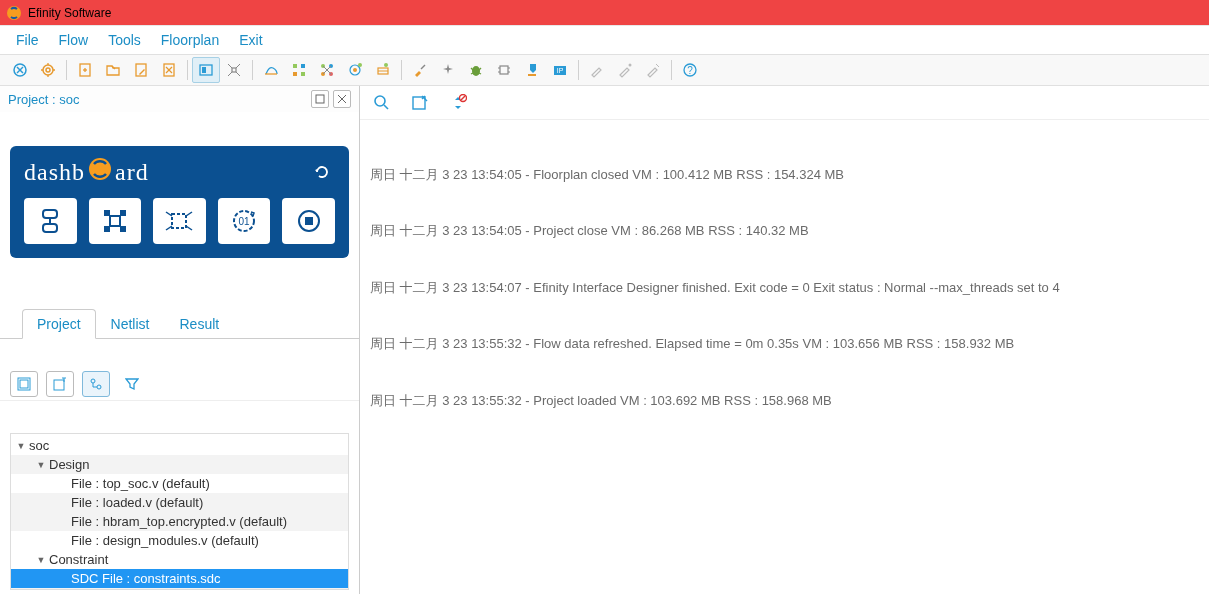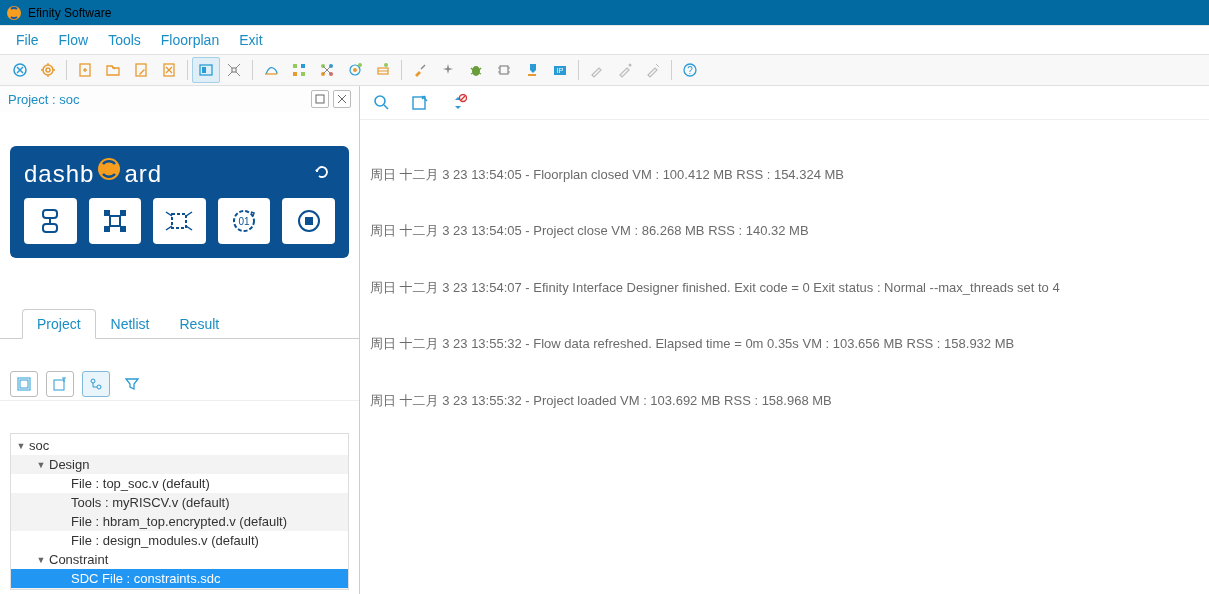--- a/index.html
+++ b/index.html
@@ -1,34 +1,34 @@
 <!DOCTYPE html>
 <html><head>
 <meta charset="utf-8">
 <style>
 * { box-sizing: border-box; margin: 0; padding: 0; }
 body { font-family: "Segoe UI", Arial, sans-serif; font-size: 13px; color: #333; background: #fff; overflow: hidden; }
-.titlebar { height: 26px; display: flex; align-items: center; padding: 0 6px; background: #0369a1; border-bottom: 1px solid #e8e8e8; }
+.titlebar { height: 26px; display: flex; align-items: center; padding: 0 6px; background: #ef4444; border-bottom: 1px solid #e8e8e8; }
 .titlebar .app-icon { width: 16px; height: 16px; margin-right: 6px; }
 .titlebar .title { font-size: 12px; color: #000; }
 .menubar { height: 28px; display: flex; align-items: center; padding: 0 6px; background: #fff; }
 .menubar .menu-item { color: #1b8dc5; font-size: 14px; padding: 4px 10px; cursor: pointer; }
 .toolbar { height: 32px; display: flex; align-items: center; padding: 0 6px; background: #f8f8f8; border-top: 1px solid #e0e0e0; border-bottom: 1px solid #e0e0e0; gap: 0; }
 .tb-btn { width: 28px; height: 26px; display: flex; align-items: center; justify-content: center; cursor: pointer; border: 1px solid transparent; border-radius: 2px; }
 .tb-btn.active { background: #e0eff7; border: 1px solid #a6d0e5; }
 .tb-sep { width: 1px; height: 20px; background: #d0d0d0; margin: 0 4px; }
 .main { display: flex; height: calc(594px - 26px - 28px - 32px); }
 .left-panel { width: 360px; display: flex; flex-direction: column; border-right: 1px solid #ccc; gap: 28px; }
 .panel-header { height: 26px; display: flex; align-items: center; padding: 0 8px; justify-content: space-between; background: #fdfdfd; }
 .panel-header .label { color: #1b8dc5; font-size: 13px; }
 .panel-header .controls { display: flex; gap: 4px; }
 .hdr-btn { width: 18px; height: 18px; display: flex; align-items: center; justify-content: center; cursor: pointer; border: 1px solid #bbb; border-radius: 2px; background: #fff; }
 .dashboard { margin: 6px 10px; background: #0b5091; border-radius: 6px; padding: 10px 14px 14px 14px; color: #fff; }
 .dashboard-hdr { display: flex; justify-content: space-between; align-items: center; margin-bottom: 10px; }
-.dashboard-title { font-size: 24px; font-weight: 400; letter-spacing: 1px; display: flex; align-items: flex-end; }
+.dashboard-title { font-size: 24px; font-weight: 400; letter-spacing: 1px; display: flex; align-items: center; font-family: Liberation Serif, serif; }
 .dashboard-icon-center { display: inline-block; margin: 0 2px; }
 .dash-refresh { width: 26px; height: 26px; border-radius: 4px; display: flex; align-items: center; justify-content: center; cursor: pointer; }
 .dash-buttons { display: flex; gap: 12px; }
 .dash-btn { flex: 1; height: 46px; background: #fff; border-radius: 4px; display: flex; align-items: center; justify-content: center; cursor: pointer; }
 .tabs-row { display: flex; border-bottom: 1px solid #ccc; margin-top: 16px; background: #fff; padding-left: 22px; }
 .tab { padding: 6px 14px; font-size: 14px; color: #1b8dc5; cursor: pointer; border: 1px solid transparent; position: relative; top: 1px; }
 .tab.active { border: 1px solid #ccc; border-bottom: 1px solid #fff; border-top-left-radius: 4px; border-top-right-radius: 4px; background: #fff; }
 .tree-toolbar { height: 34px; display: flex; align-items: center; padding: 0 10px; gap: 8px; border-bottom: 1px solid #eee; }
 .tree-tb-btn { width: 28px; height: 26px; border: 1px solid #bbb; border-radius: 3px; display: flex; align-items: center; justify-content: center; cursor: pointer; background: #fff; }
 .tree-tb-btn.active { background: #eaf4fb; border-color: #7fb9db; }
@@ -358,21 +358,21 @@
           <span>soc</span>
         </div>
       <div class="tree-row alt" style="padding-left:24px">
           <span class="tree-arrow">▼</span>
           <span>Design</span>
         </div>
       <div class="tree-row" style="padding-left:60px">
           <span>File : top_soc.v (default)</span>
         </div>
       <div class="tree-row alt" style="padding-left:60px">
-          <span>Tools : myRISCV.v (default)</span>
+          <span>File : loaded.v (default)</span>
         </div>
       <div class="tree-row alt" style="padding-left:60px">
           <span>File : hbram_top.encrypted.v (default)</span>
         </div>
       <div class="tree-row" style="padding-left:60px">
           <span>File : design_modules.v (default)</span>
         </div>
       <div class="tree-row" style="padding-left:24px">
           <span class="tree-arrow">▼</span>
           <span>Constraint</span>

